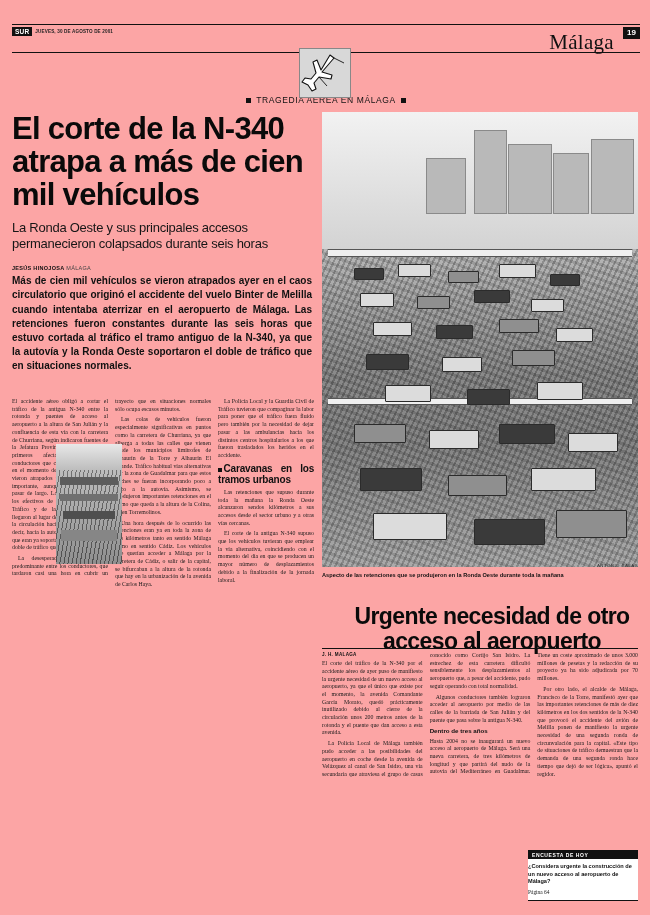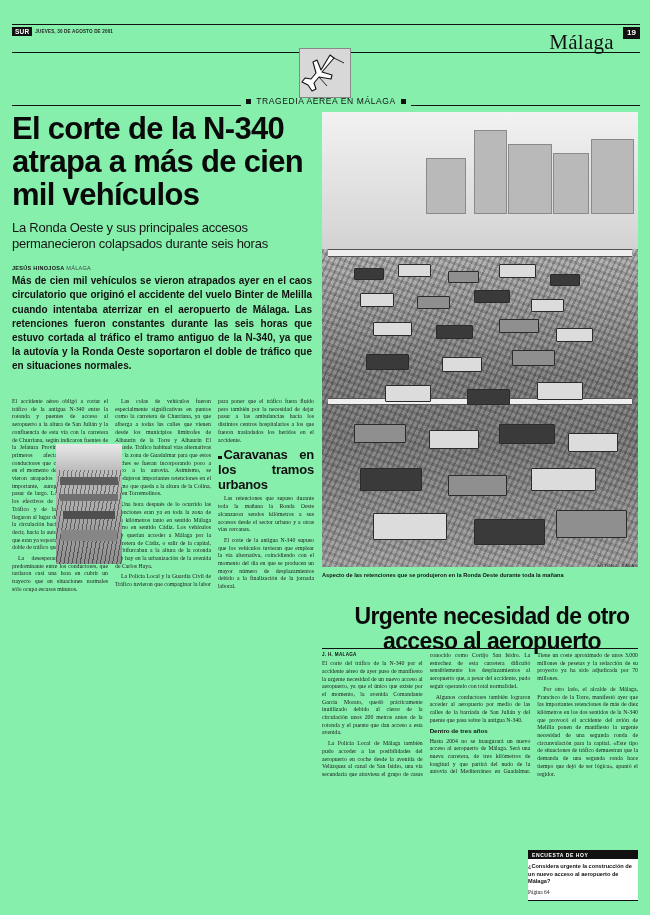--- a/index.html
+++ b/index.html
@@ -11,21 +11,21 @@
     font-family: "Liberation Serif", serif;
     color: #111;
     position: relative;
     overflow: hidden;
   }
   .page {
     position: relative;
     width: 650px; height: 915px;
     padding: 0;
     box-sizing: border-box;
-    background: #86efac;
+    background: #fca5a5;
   }
 
   
   .masthead {
     position: absolute;
     left: 12px; top: 24px; right: 10px;
     height: 44px;
   }
   .mast-rule-top {
     position: absolute;
@@ -77,21 +77,21 @@
     position: absolute;
     left: 0; right: 0; top: 28px;
     border-top: 0.7px solid #111;
   }
 
   
   .topic-band {
     position: absolute;
     left: 12px; right: 10px; top: 94px;
     height: 12px;
-    display: flex; align-items: flex-end;
+    display: flex; align-items: center; flex-direction: column;
   }
   .topic-rule { flex: 1 1 auto; border-top: 0.8px solid #111; height: 0; }
   .topic-label {
     font-family: "Liberation Sans", sans-serif;
     font-size: 8.5px;
     letter-spacing: 0.6px;
     padding: 0 5px;
     white-space: nowrap;
     display: flex; align-items: center; gap: 5px;
     color: #111;
@@ -216,21 +216,21 @@
   .ret-photo {
     width: 66px; height: 110px;
     background: #8e8e8e;
     border: 0.7px solid #444;
     box-sizing: border-box;
     overflow: hidden;
   }
   .mini-head {
     font-family: "Liberation Sans", sans-serif;
     font-weight: bold;
-    font-size: 13px;
+    font-size: 10px;
     line-height: 1.16;
     color: #111;
     margin: 0 0 3px 0;
     letter-spacing: -0.2px;
   }
   .bullet-sq { width: 3.6px; height: 3.6px; background: #111; display: inline-block; margin-right: 2px;}
 
   
   .headline2 {
     position: absolute;

